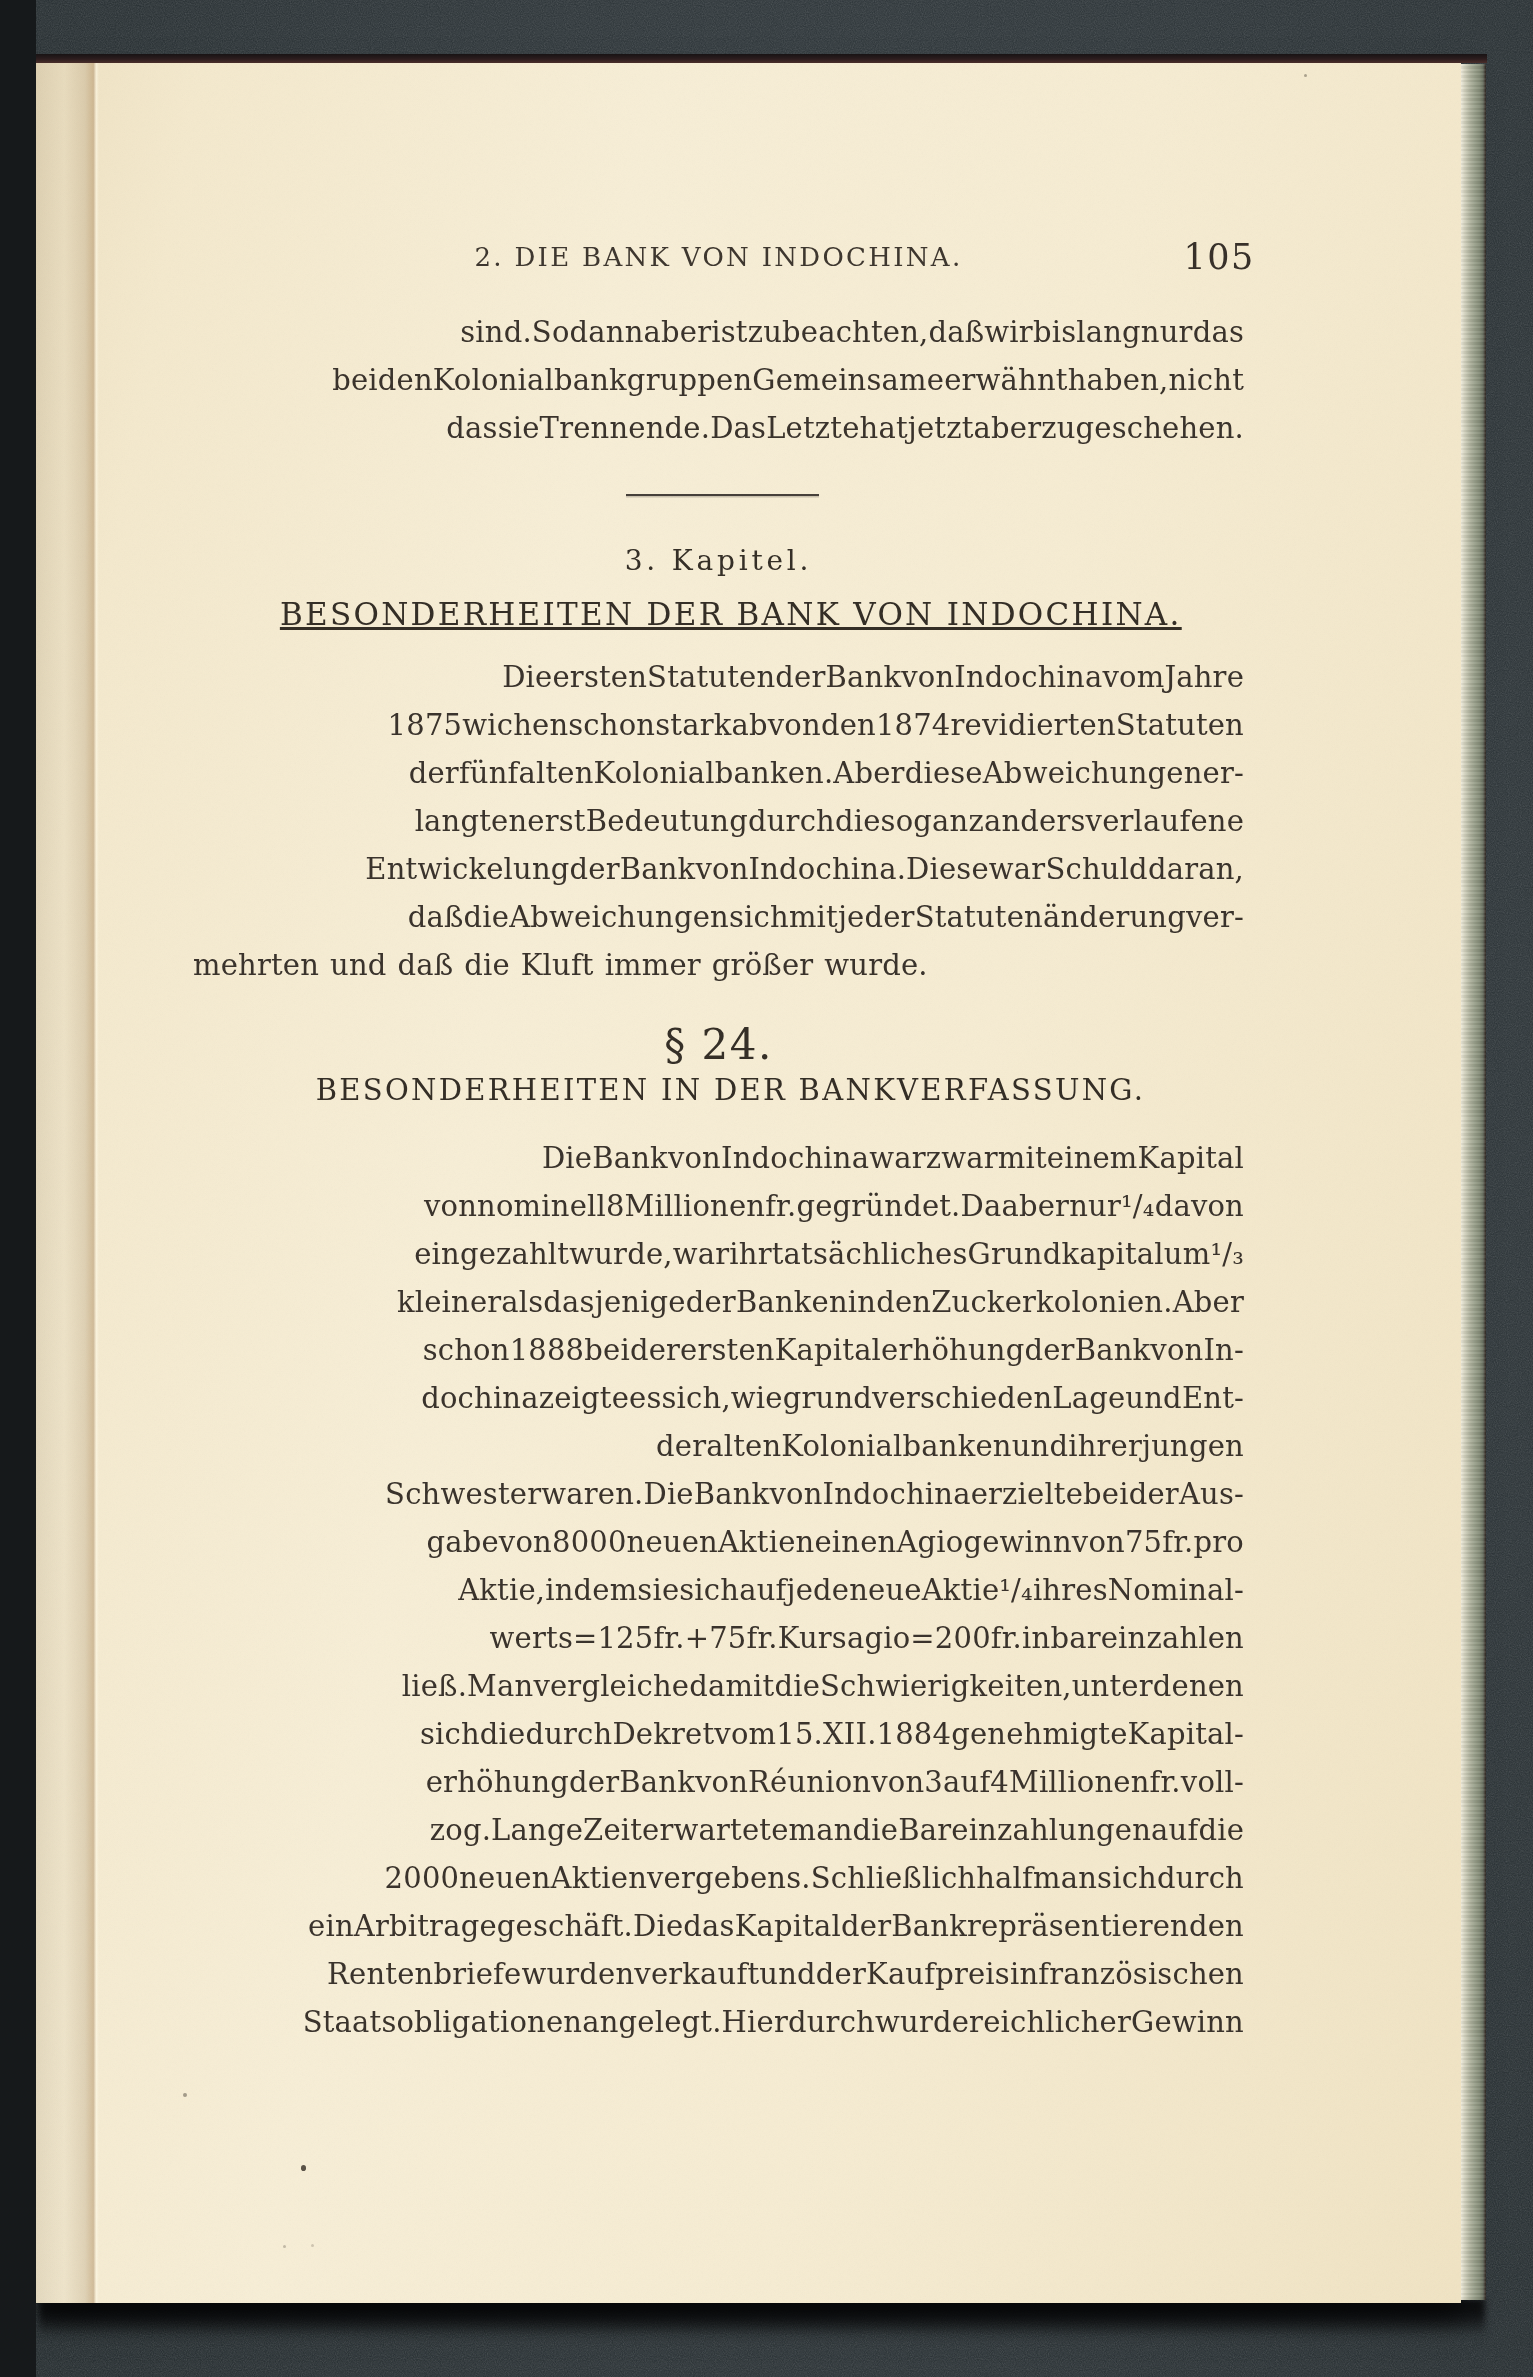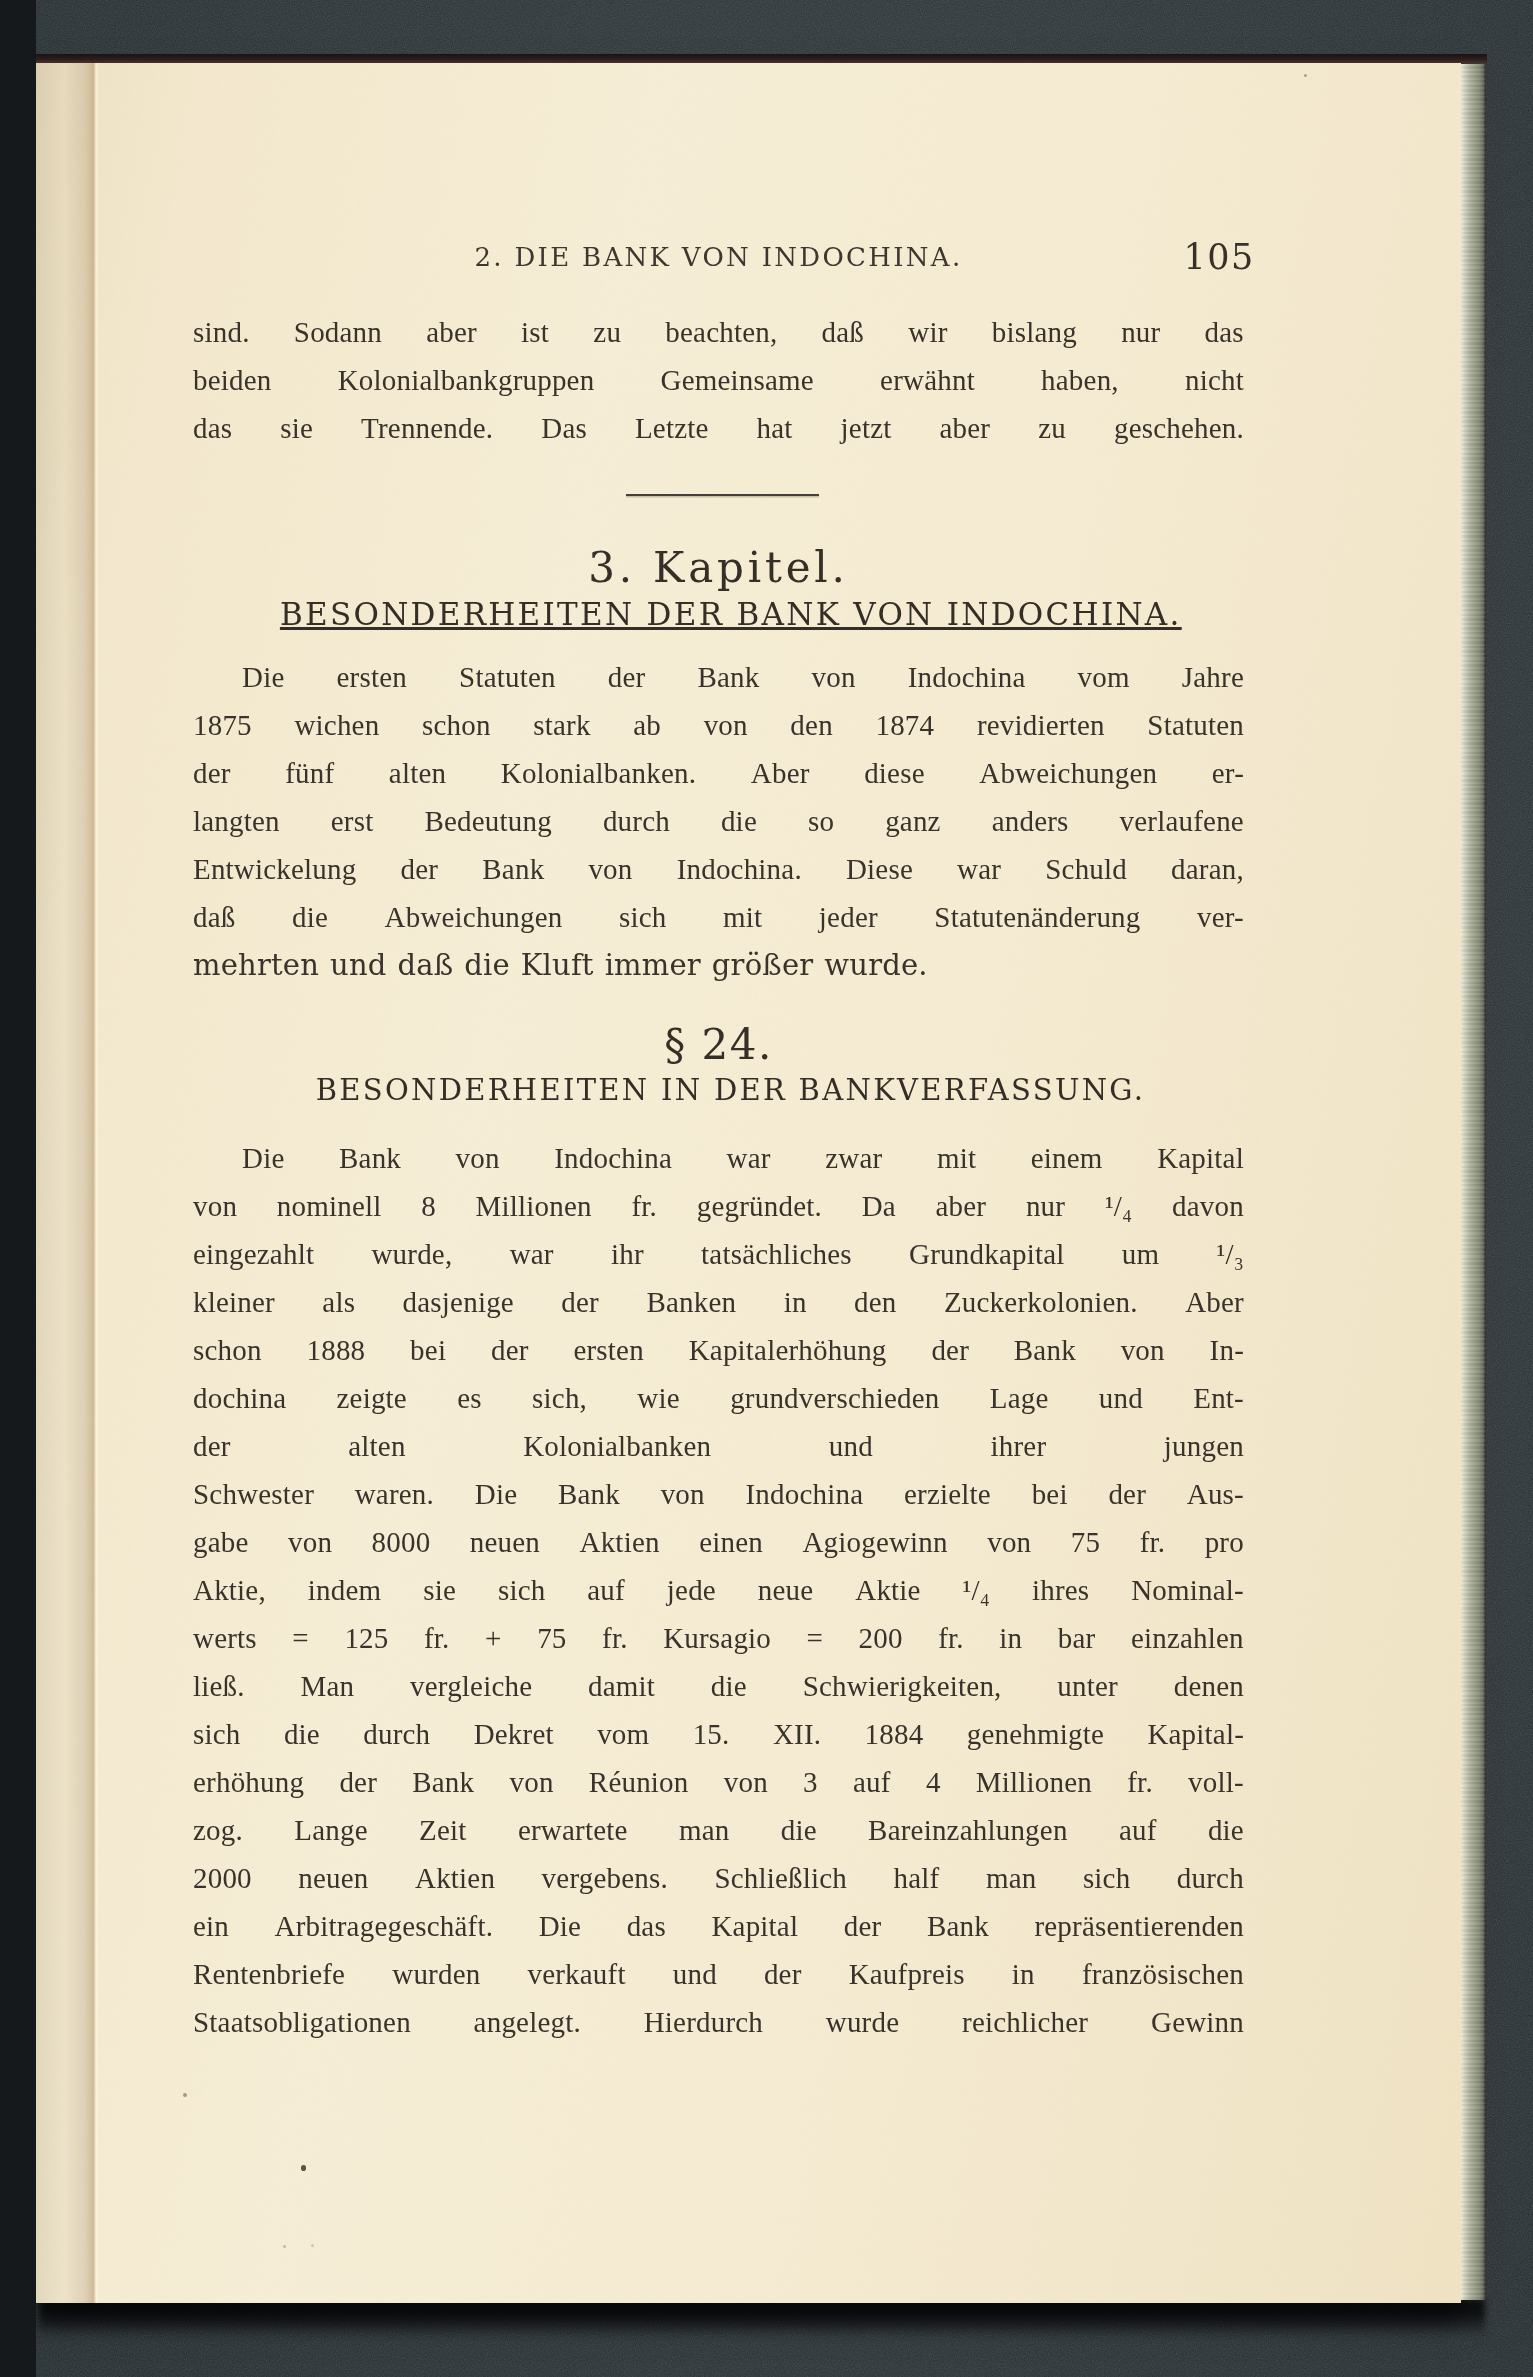--- a/index.html
+++ b/index.html
@@ -25,29 +25,29 @@
   .top-edge-line{position:absolute;z-index:5;left:0;top:54px;width:1451px;height:9.2px;
          background:linear-gradient(180deg,#181314 0%, #2c1d1e 55%, #4a2e2a 100%);}
 
   .content{position:absolute;left:157px;top:0;width:1051px;height:100%;color:#3a332c;}
   .header-row{position:absolute;top:181px;left:0;width:100%;height:43px;}
   .running-header{display:block;text-align:center;font-size:26px;letter-spacing:2.3px;color:#3e372f;white-space:nowrap;}
   .page-number{position:absolute;right:-10.7px;top:-4.6px;font-size:35px;letter-spacing:1.5px;color:#38312a;}
 
   .para{position:absolute;left:0;width:100%;}
   .line{line-height:48px;font-size:29px;letter-spacing:0.2px;word-spacing:1.5px;}
-  .line.fit{display:flex;justify-content:space-between;white-space:nowrap;font-family:Liberation Serif, serif;}
+  .line.fit{display:flex;justify-content:flex-end;white-space:nowrap;}
   .line.natural{text-align:left;white-space:nowrap;}
   .line.indent{padding-left:49px;}
 
   .para-1{top:247px;}
   .divider{position:absolute;top:433px;left:433px;width:193px;height:2.3px;background:#46403a;
            box-shadow:0 1.5px 0 rgba(70,64,58,.25);}
   .chapter-number{position:absolute;top:486px;left:0;width:100%;text-align:center;
-           font-size:42px;letter-spacing:3.8px;line-height:1;color:#352f27;}
+           font-size:28px;letter-spacing:3.8px;line-height:1;color:#352f27;}
   .chapter-title{position:absolute;top:538px;left:12.3px;width:100%;text-align:center;
            font-size:31px;letter-spacing:2.3px;line-height:1;color:#342e26;white-space:nowrap;text-decoration:underline;}
   .para-2{top:592px;}
   .section-number{position:absolute;top:963px;left:0;width:100%;text-align:center;
            font-size:42px;letter-spacing:1.5px;line-height:1;color:#352f27;}
   .section-title{position:absolute;top:1015px;left:12px;width:100%;text-align:center;
            font-size:29px;letter-spacing:2.3px;line-height:1;color:#342e26;white-space:nowrap;}
   .para-3{top:1073px;}
 
   .speck{position:absolute;border-radius:50%;background:#3e372e;}

